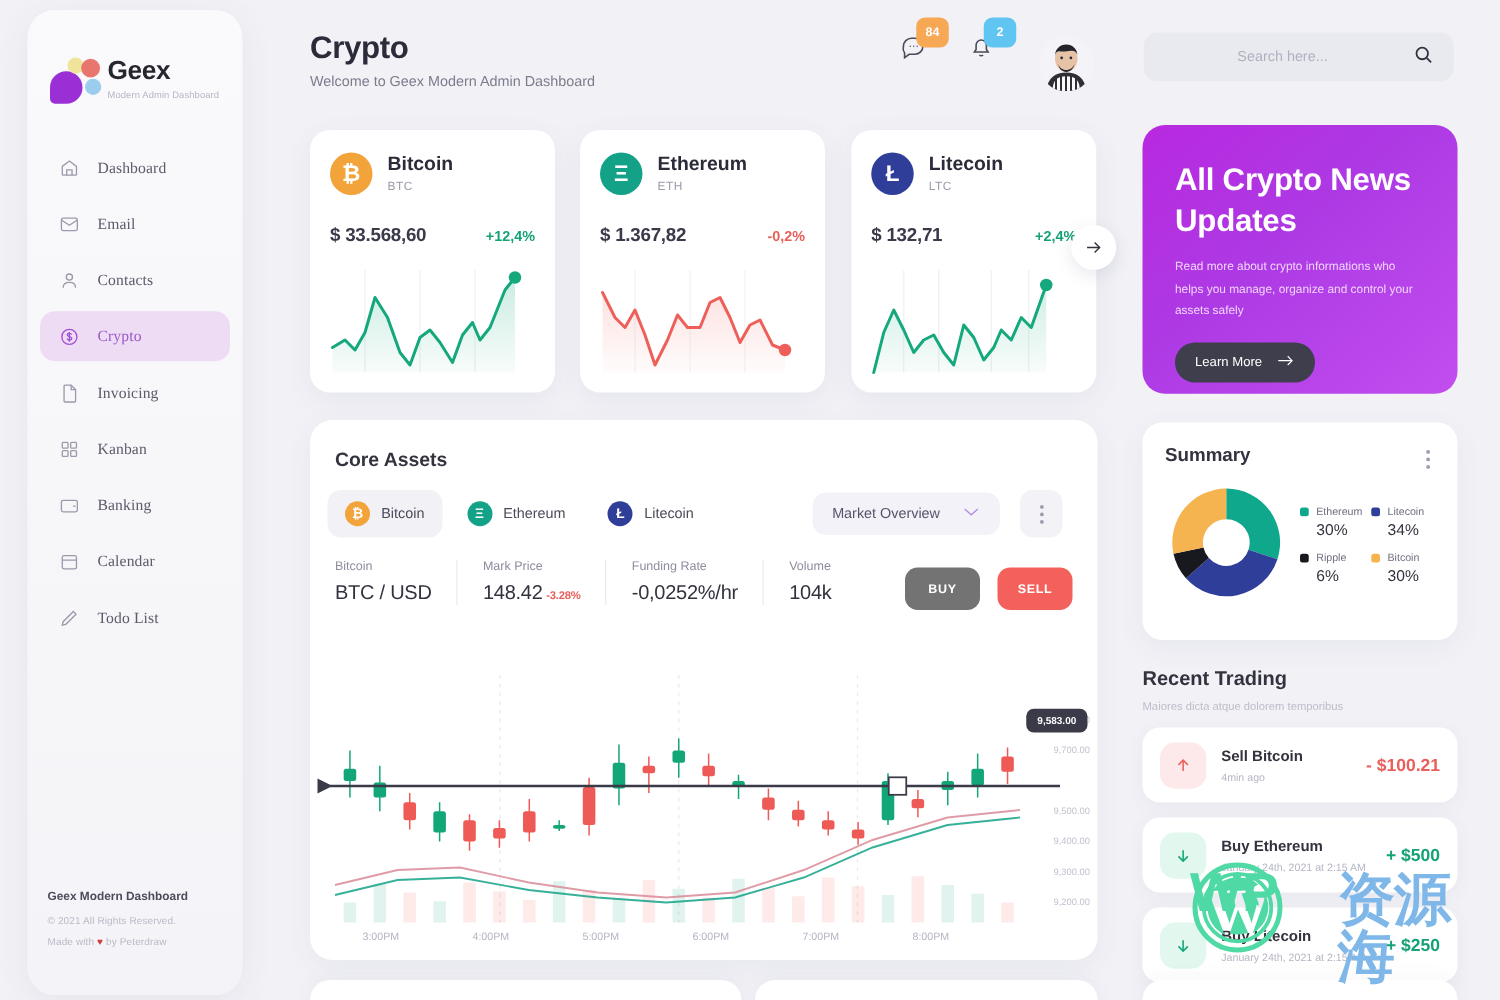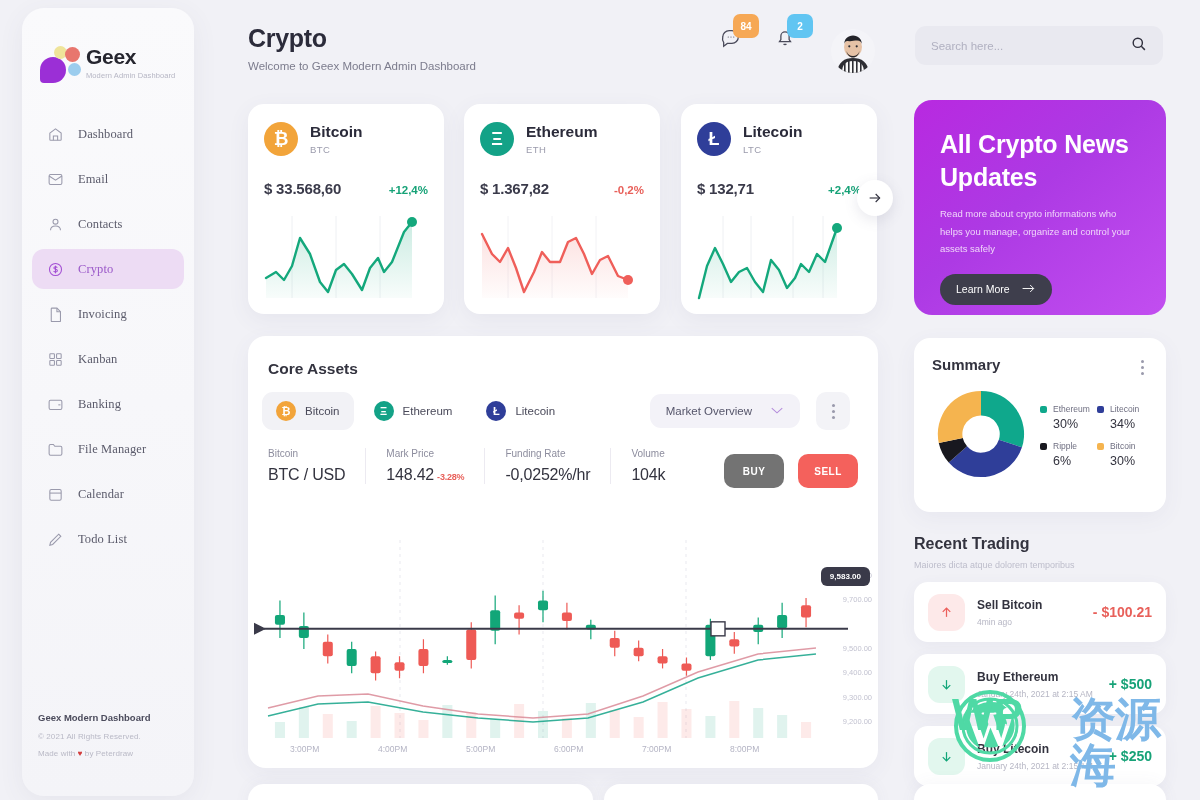--- a/index.html
+++ b/index.html
@@ -71,21 +71,21 @@
     overflow:hidden; background:#f2f2f6; cursor:pointer;
   }
 
   .search {
     position:absolute; left:915px; top:26px; width:248px; height:39px;
     background:#e9e9f0; border-radius:11px; display:flex; align-items:center;
     padding: 0 16px; justify-content:space-between;
   }
   .search input {
     border:none; outline:none; background:transparent; font-size:11.5px; color:#6d6d80;
-    font-family:"Liberation Sans", sans-serif; width:190px;
+    font-family:"Liberation Sans", sans-serif; width:190px;text-align:center;
   }
   .search input::placeholder { color:#b0b0c0; }
   .search svg { width:17px; height:17px; stroke:#2f2f3d; fill:none; stroke-width:2; }
 
   
   .coin-card {
     position:absolute; top:104px; width:196px; height:210px;
     background:#fff; border-radius:16px; box-shadow:0 6px 22px rgba(90,90,130,.07);
     padding:18px 16px 0 16px; overflow:hidden;
   }
@@ -299,28 +299,20 @@
         <span class="label">Kanban</span>
       </div>
       <div class="nav-item">
         <span class="nav-icon">
             <svg viewBox="0 0 24 24">
               <rect x="3" y="6" width="18" height="13" rx="2"></rect>
               <path d="M16 12.5h3"></path>
             </svg>
           </span>
         <span class="label">Banking</span>
-      </div>
-      <div class="nav-item">
-        <span class="nav-icon">
-            <svg viewBox="0 0 24 24">
-              <path d="M3 7a2 2 0 0 1 2-2h4l2 2.5h8a2 2 0 0 1 2 2V18a2 2 0 0 1-2 2H5a2 2 0 0 1-2-2z"></path>
-            </svg>
-          </span>
-        <span class="label">File Manager</span>
       </div>
       <div class="nav-item">
         <span class="nav-icon">
             <svg viewBox="0 0 24 24">
               <rect x="4" y="5" width="16" height="15" rx="2"></rect>
               <path d="M4 10h16"></path>
             </svg>
           </span>
         <span class="label">Calendar</span>
       </div>

